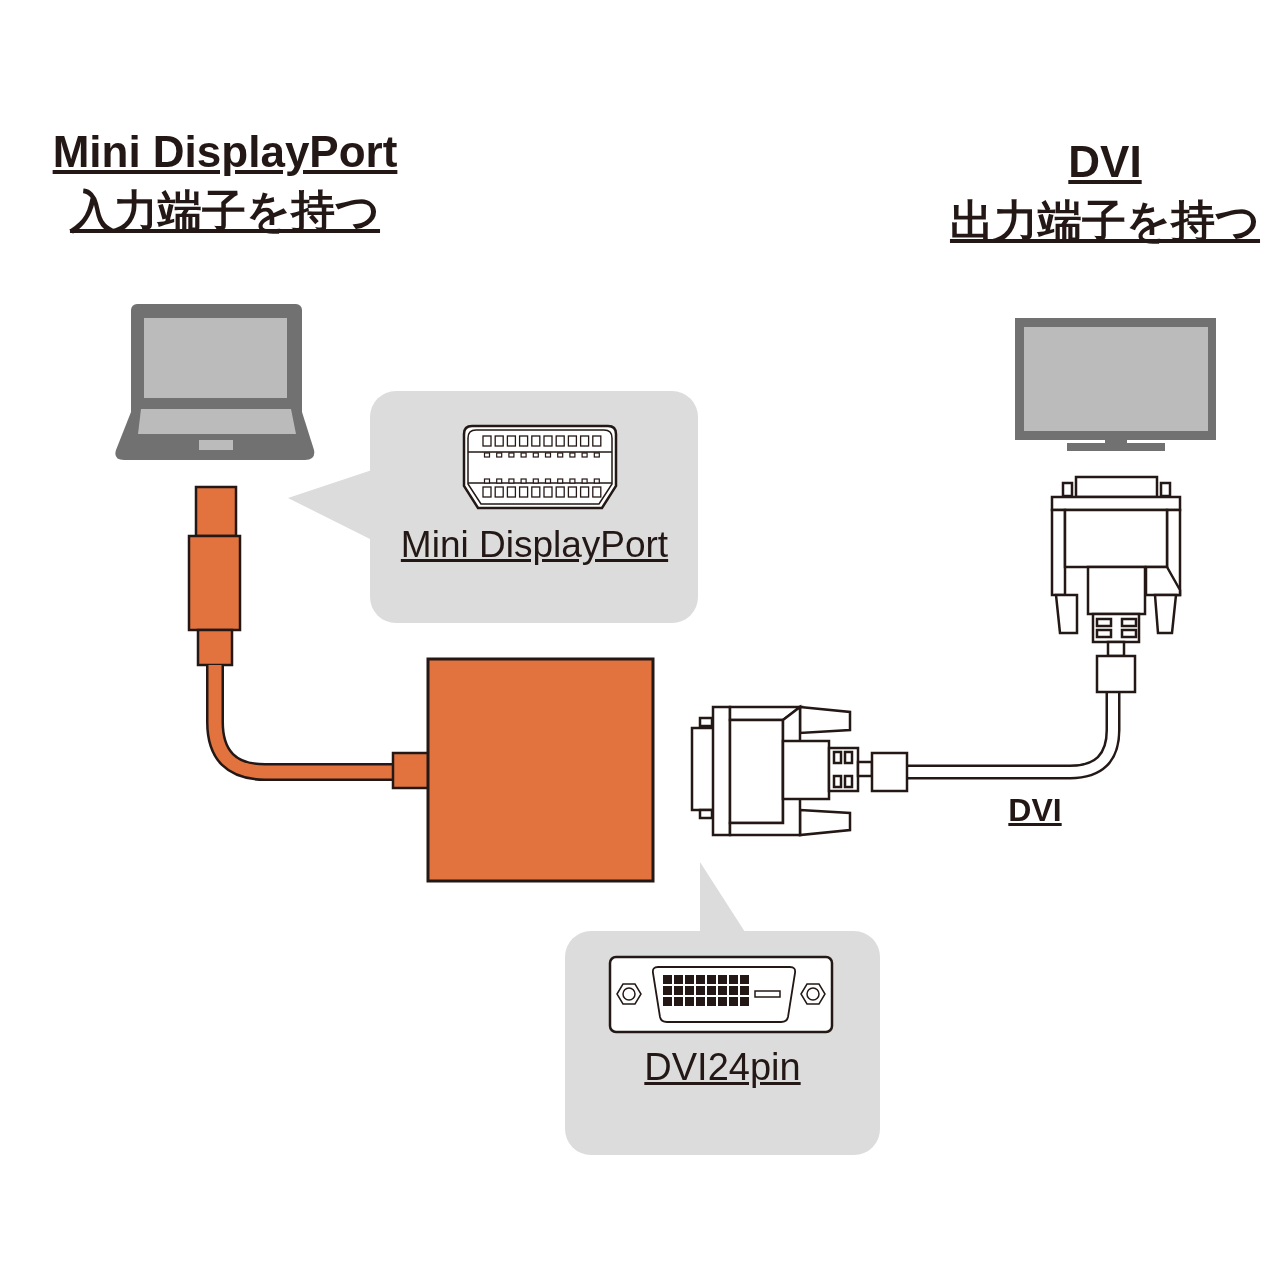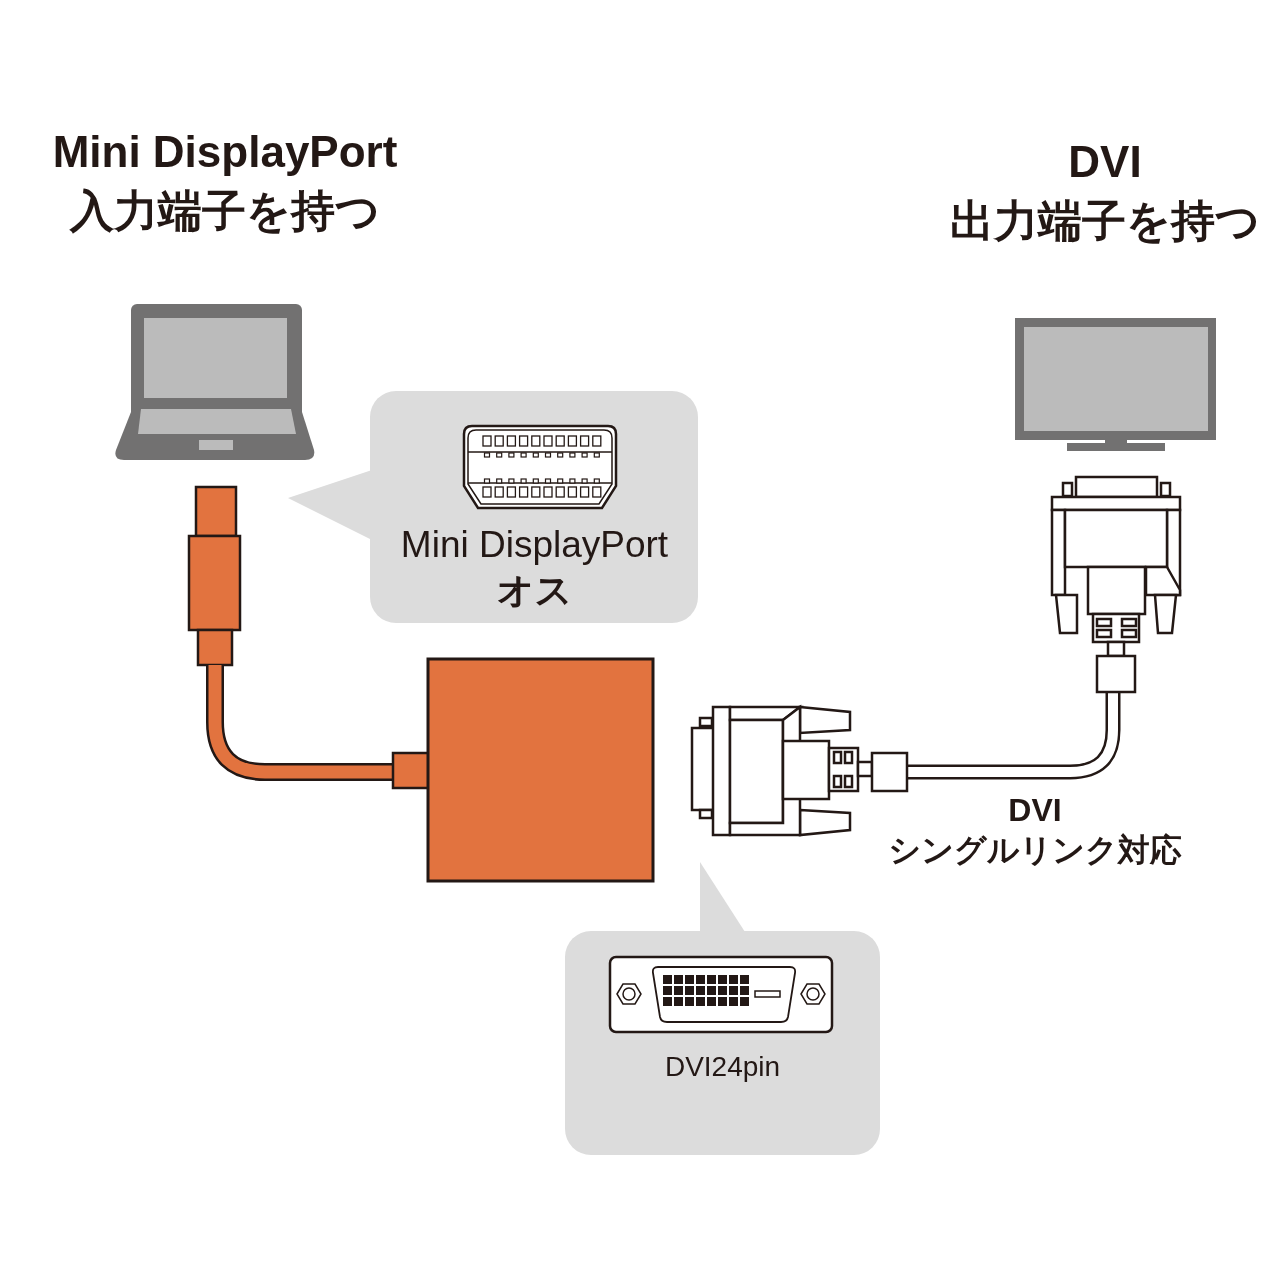--- a/index.html
+++ b/index.html
@@ -1,23 +1,23 @@
 <!DOCTYPE html>
 <html><head>
 <meta charset="utf-8">
 <style>
   html, body { margin: 0; padding: 0; background: #ffffff; }
   body { width: 1280px; height: 1280px; position: relative; overflow: hidden;
          font-family: "Liberation Sans", "DejaVu Sans", sans-serif; color: #231815; }
-  .label { position: absolute; text-align: center; font-weight: bold; color: #231815; white-space: nowrap; }
+  .label { position: absolute; text-align: center; font-weight: bold; color: #231815; white-space: nowrap; text-decoration: underline; }
   .label .line { display: block; }
   #pc-label { left: 0; width: 450px; top: 122px; font-size: 44px; line-height: 59px; }
   #display-label { left: 930px; width: 350px; top: 132px; font-size: 44px; line-height: 59px; }
   #mdp-caption { left: 372px; width: 325px; top: 522px; font-size: 37px; line-height: 46px; font-weight: normal; }
-  #dvi-caption { left: 565px; width: 315px; top: 1042px; font-size: 28px; line-height: 50px; font-weight: normal; }
+  #dvi-caption { left: 565px; width: 315px; top: 1042px; font-size: 38px; line-height: 50px; font-weight: normal; }
   #cable-caption { left: 870px; width: 330px; top: 790px; font-size: 32px; line-height: 40px; font-weight: bold; }
   svg#diagram { position: absolute; left: 0; top: 0; }
 </style>
 </head>
 <body>
 
 <svg id="diagram" width="1280" height="1280" viewBox="0 0 1280 1280">
 
   <g>
     <path d="M288 498 L372 470 L372 540 Z" fill="#DCDCDC"></path>
@@ -188,23 +188,21 @@
   <span class="line">入力端子を持つ</span>
 </div>
 
 <div id="display-label" class="label">
   <span class="line">DVI</span>
   <span class="line">出力端子を持つ</span>
 </div>
 
 <div id="mdp-caption" class="label">
   <span class="line">Mini DisplayPort</span>
-  <span class="line" style="font-weight:bold">オス</span>
 </div>
 
 <div id="dvi-caption" class="label">
   <span class="line">DVI24pin</span>
 </div>
 
 <div id="cable-caption" class="label">
   <span class="line">DVI</span>
-  <span class="line">シングルリンク対応</span>
 </div>
 
 </body></html>

